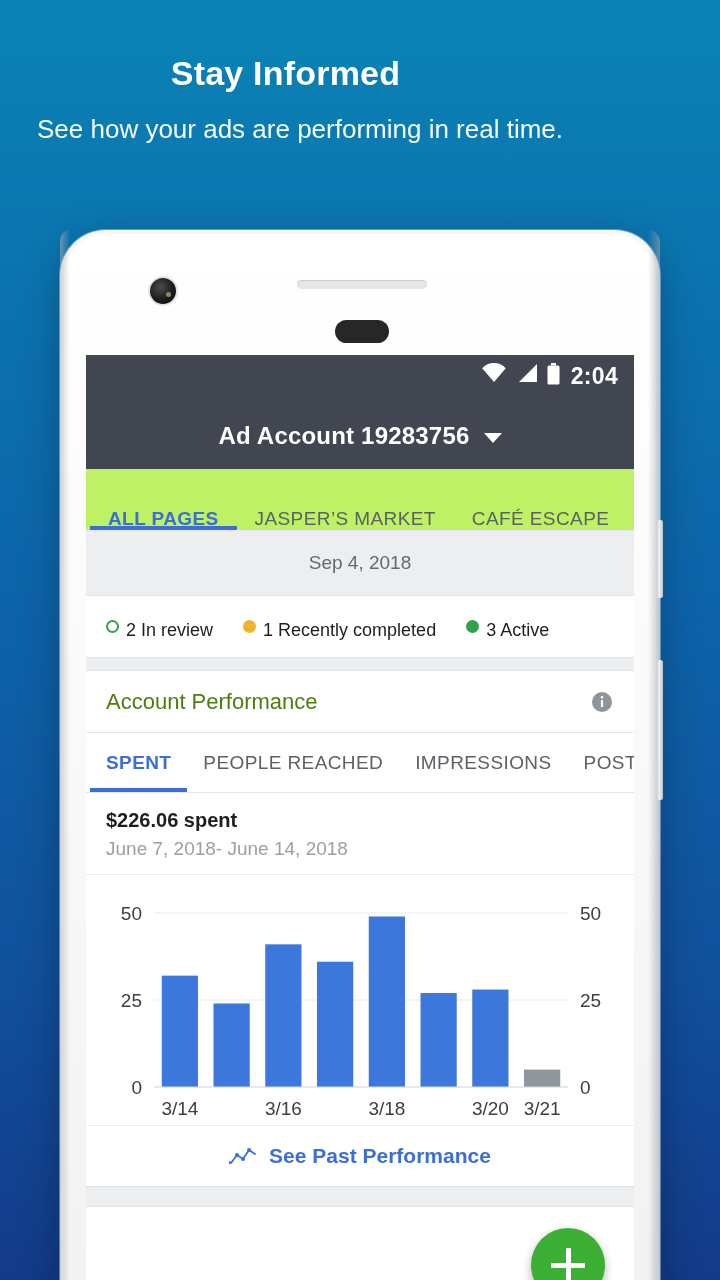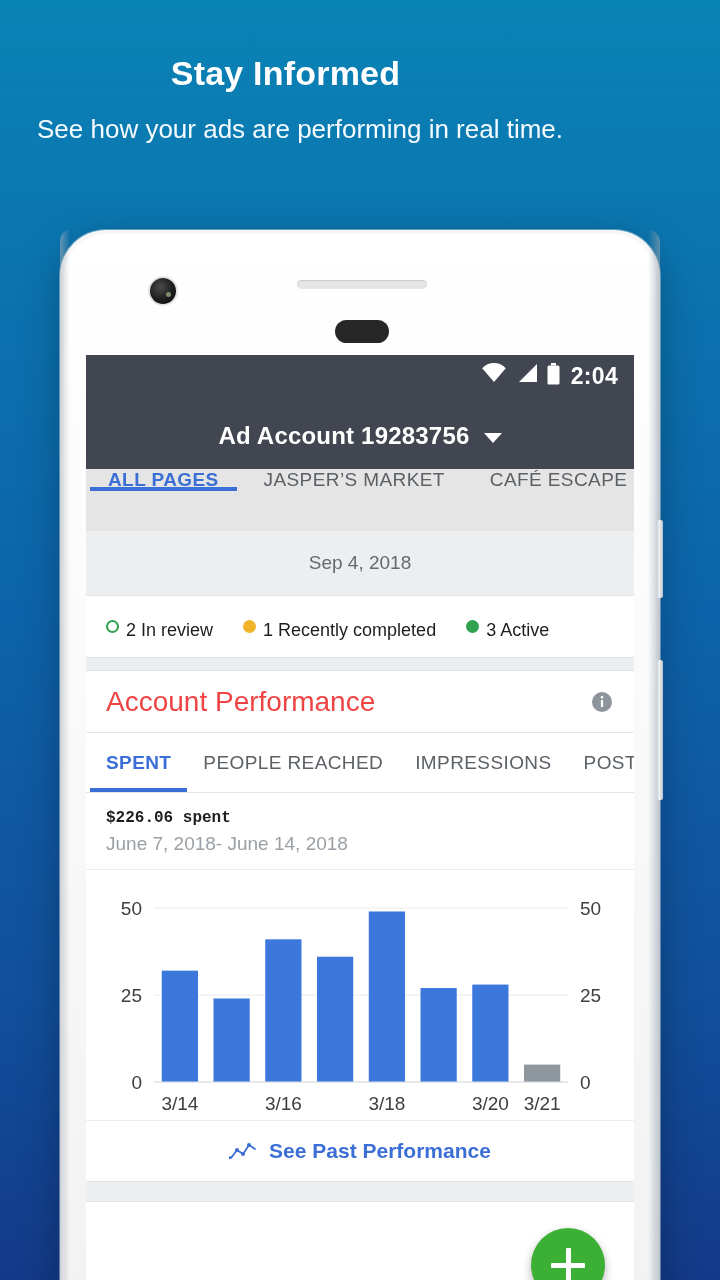--- a/index.html
+++ b/index.html
@@ -93,22 +93,22 @@
 
   .appbar {
     height: 66px; background: #424650; color: #fff;
     display: flex; align-items: center; justify-content: center; gap: 14px;
   }
   .appbar-title { font-size: 24px; font-weight: bold; letter-spacing: .2px; }
   .caret { width: 0; height: 0; border-left: 9px solid transparent; border-right: 9px solid transparent; border-top: 10px solid #fff; display: block; margin-top: 4px;}
 
   
   .pagetabs {
-    height: 62px; background: #e5e5e5; display: flex; align-items: flex-start;
-    border-bottom: 1px solid #e4e6e9; position: relative; padding-left: 4px; gap: 9px;
+    height: 62px; background: #bef264; display: flex; align-items: flex-end;
+    border-bottom: 1px solid #e4e6e9; position: relative; padding-left: 4px;
   }
   .ptab {
     display: flex; align-items: center; padding: 0 18px;
     font-size: 19px; color: #5c6166; letter-spacing: .4px; white-space: nowrap;
     position: relative;
   }
   .ptab.active { color: #3b6fd6; font-weight: bold; }
   .ptab.active::after {
     content: ""; position: absolute; left: 0; right: 0; bottom: 0;
     height: 4px; background: #3b6fd6;
@@ -129,37 +129,37 @@
   .legend-item { display: flex; align-items: flex-start; font-size: 18px; color: #1c1e21; margin-right: 30px; white-space: nowrap; }
   .dot { width: 13px; height: 13px; border-radius: 50%; margin-right: 7px; display: inline-block; }
   .dot.ring { background: transparent; border: 2.5px solid #30a14e; }
   .gapband { height: 14px; background: #eceef0; border-top: 1px solid #e2e5e8; border-bottom: 1px solid #e2e5e8; }
 
   
   .perf-head {
     height: 62px; display: flex; align-items: center; justify-content: space-between;
     padding: 0 20px; border-bottom: 1px solid #e4e6e9; background: #fff;
   }
-  .perf-title { font-size: 28px; color: #ef4444; font-weight: normal; }
+  .perf-title { font-size: 22px; color: #4d7c0f; font-weight: normal; }
   .info-icon { width: 24px; height: 24px; display:block; }
 
   .metrictabs {
     height: 60px; background: #fff; display: flex; align-items: stretch;
     border-bottom: 1px solid #e4e6e9; padding-left: 4px; overflow: hidden;
   }
   .mtab {
     display: flex; align-items: center; padding: 0 16px;
     font-size: 19px; color: #5c6166; letter-spacing: .4px; white-space: nowrap; position: relative;
   }
   .mtab.active { color: #3b6fd6; font-weight: bold; }
   .mtab.active::after { content: ""; position: absolute; left: 0; right: 0; bottom: 0; height: 4px; background: #3b6fd6; }
 
   
   .spent { padding: 16px 20px 14px; background: #fff; border-bottom: 1px solid #ebedf0; }
-  .spent-amount { font-size: 16px; font-weight: bold; color: #1c1e21; font-family: Liberation Mono, monospace; }
+  .spent-amount { font-size: 20px; font-weight: bold; color: #1c1e21; }
   .spent-range { font-size: 19px; color: #9aa0a6; margin-top: 6px; }
 
   
   .chartwrap { position: relative; background: #fff; height: 250px; padding: 0; }
   .chart { position: absolute; left: 0; top: 0; width: 548px; height: 250px; }
 
   .seepast {
     height: 62px; background: #fff; display: flex; align-items: center; justify-content: center; gap: 12px;
     border-top: 1px solid #ebedf0; border-bottom: 1px solid #e2e5e8; font-weight: bold;
   }

